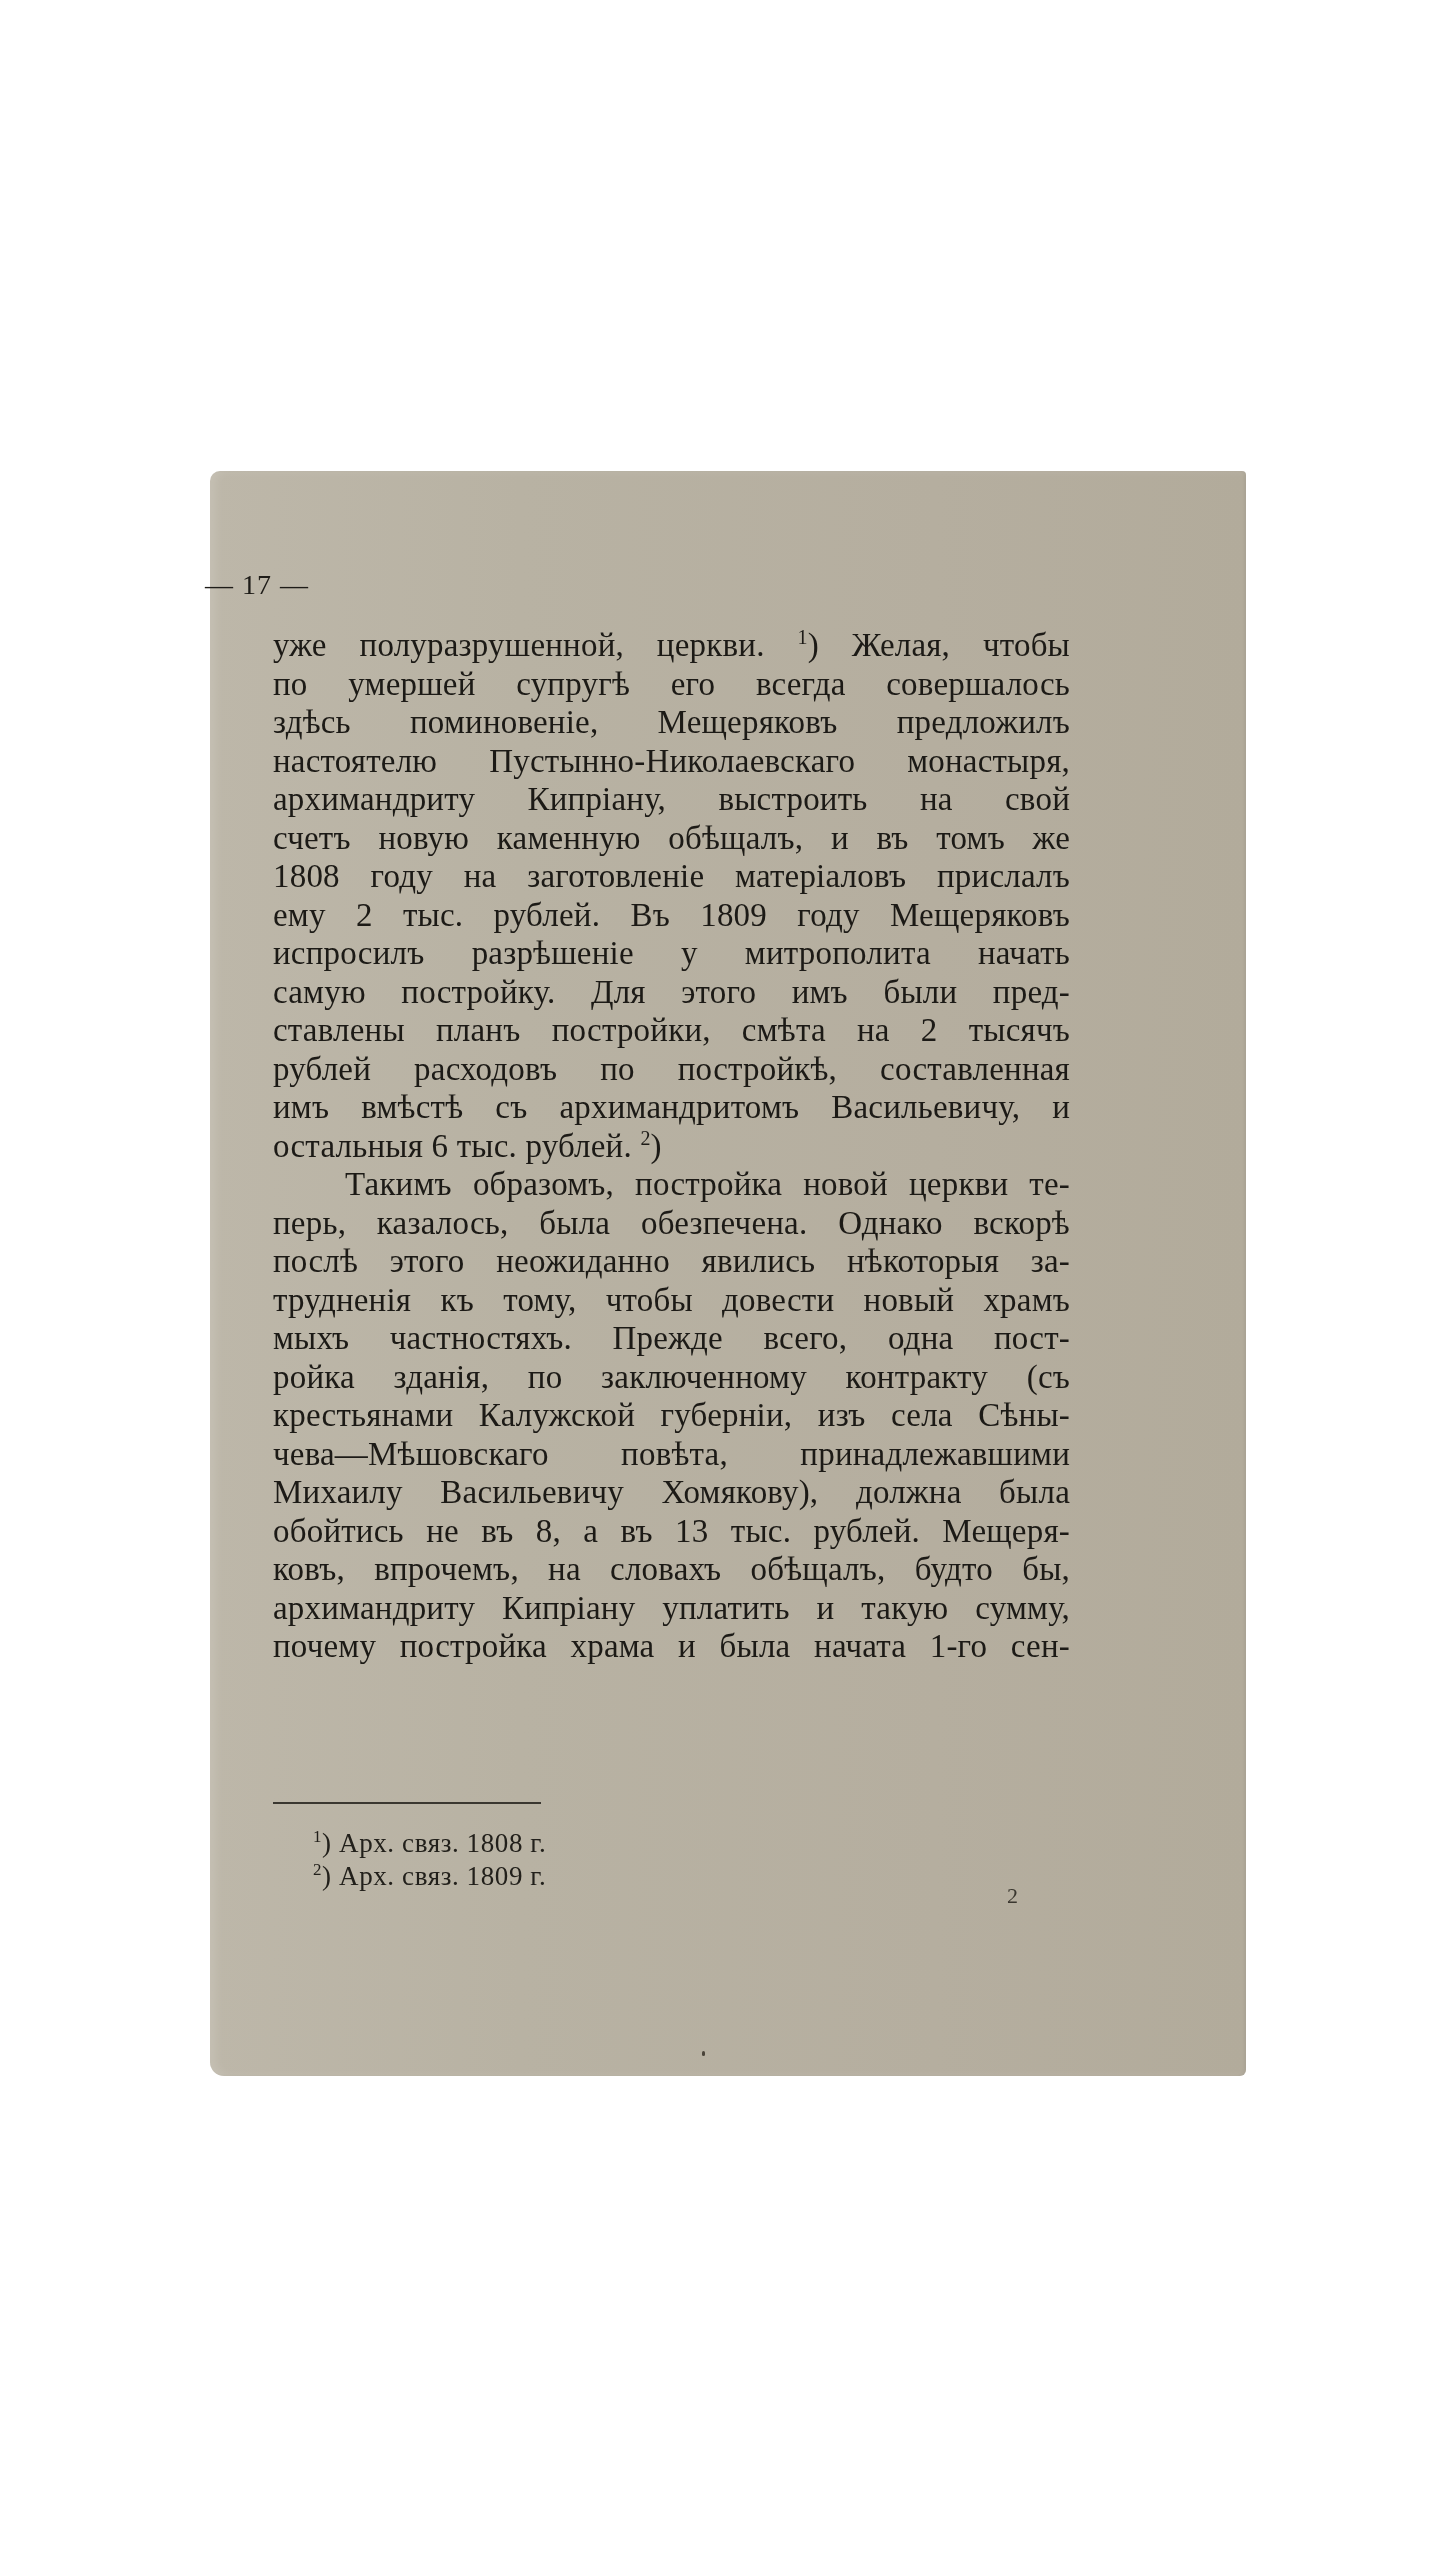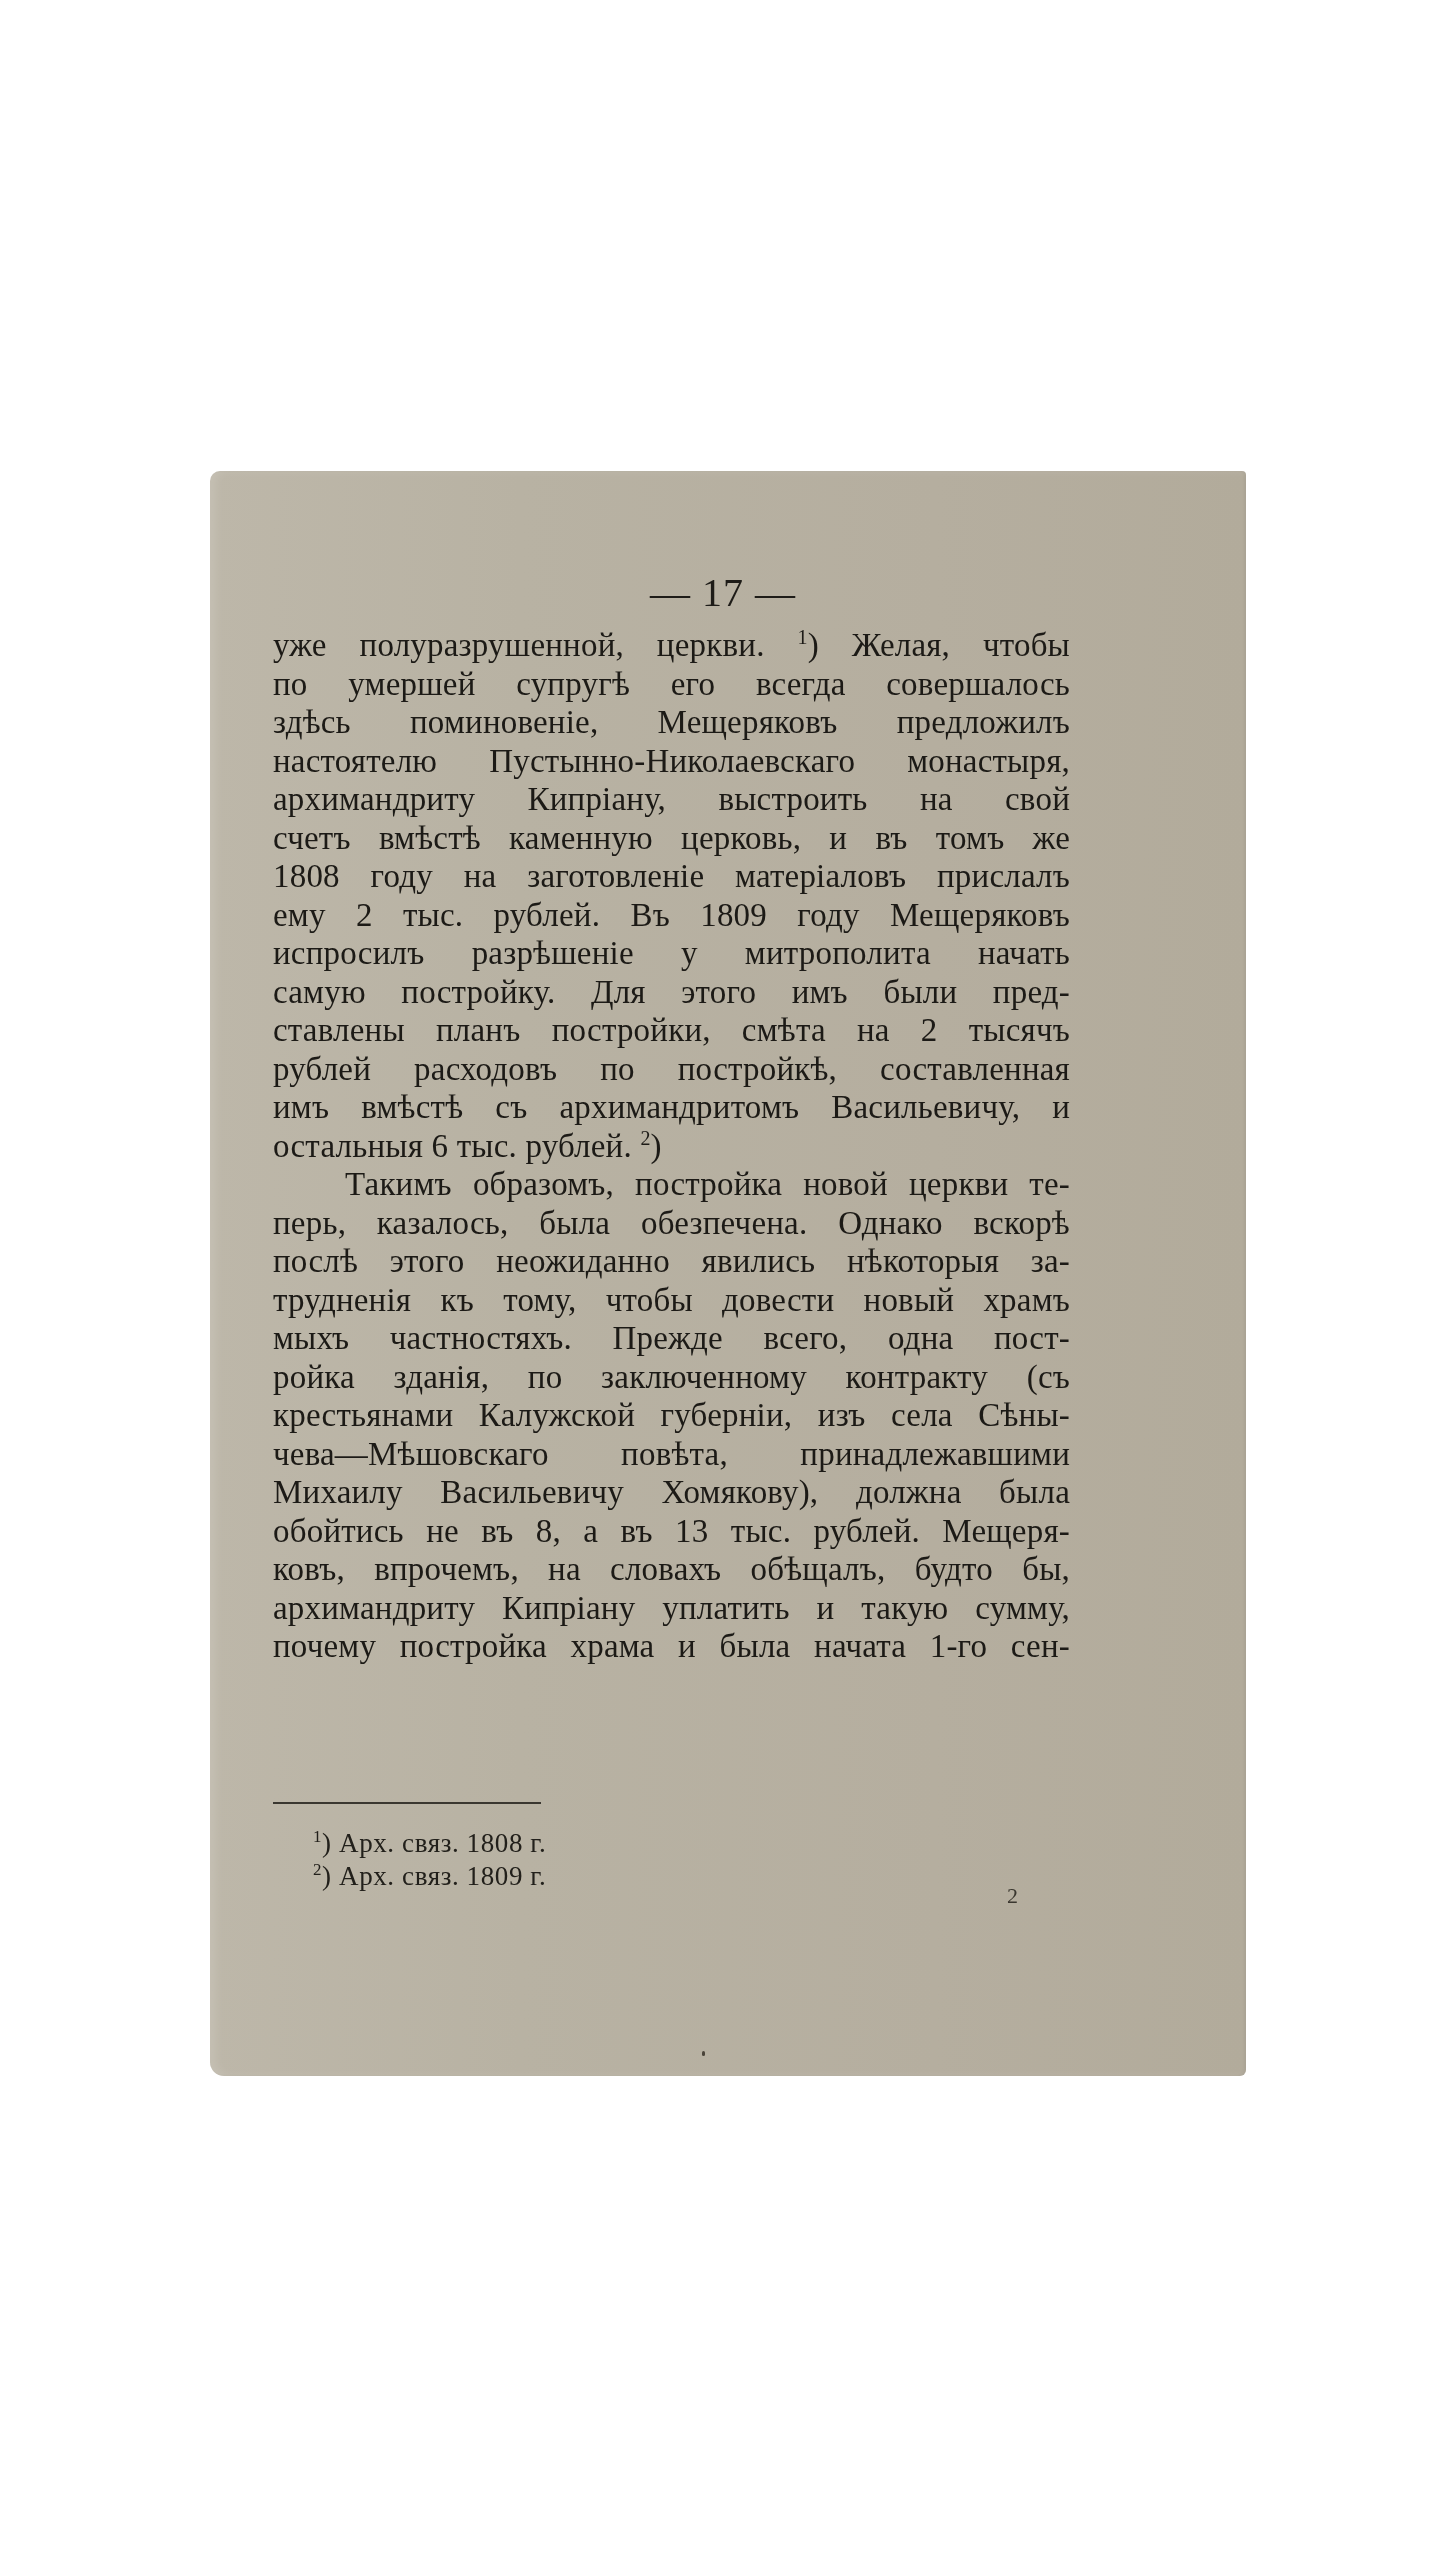--- a/index.html
+++ b/index.html
@@ -21,23 +21,23 @@
     height: 1605px;
     background: linear-gradient(90deg, #bdb7a9 0%, #b8b2a3 30%, #b5ae9f 70%, #b2ab9b 100%);
     border-radius: 10px 4px 6px 14px;
     box-shadow: inset 6px 0 8px rgba(255,255,255,0.12), inset -2px 0 3px rgba(0,0,0,0.05);
   }
   .running-head {
     position: absolute;
     left: 0;
     top: 98px;
     width: 100%;
-    text-align: center;
+    text-align: left;
     font-family: "Liberation Serif", "DejaVu Serif", serif;
-    font-size: 40px;
+    font-size: 28px;
     color: #1e1c18;
     letter-spacing: 1px;
     transform: translateX(-5px);
   }
   .body-text {
     position: absolute;
     left: 63px;
     top: 155px;
     width: 797px;
     font-family: "Liberation Serif", "DejaVu Serif", serif;
@@ -116,21 +116,21 @@
 <div class="page">
 
   <div class="running-head">— 17 —</div>
 
   <div class="body-text">
     <span class="line"><span>уже полуразрушенной, церкви.</span> <sup class="fn">1</sup><span>)</span><span> Желая, чтобы</span></span>
     <span class="line">по умершей супругѣ его всегда совершалось</span>
     <span class="line">здѣсь поминовеніе, Мещеряковъ предложилъ</span>
     <span class="line">настоятелю Пустынно-Николаевскаго монастыря,</span>
     <span class="line">архимандриту Кипріану, выстроить на свой</span>
-    <span class="line">счетъ вмѣстѣ каменную церковь, и въ томъ же</span>
+    <span class="line">счетъ новую каменную обѣщалъ, и въ томъ же</span>
     <span class="line">1808 году на заготовленіе матеріаловъ прислалъ</span>
     <span class="line">ему 2 тыс. рублей. Въ 1809 году Мещеряковъ</span>
     <span class="line">испросилъ разрѣшеніе у митрополита начать</span>
     <span class="line">самую постройку. Для этого имъ были пред-</span>
     <span class="line">ставлены планъ постройки, смѣта на 2 тысячъ</span>
     <span class="line">рублей расходовъ по постройкѣ, составленная</span>
     <span class="line">имъ вмѣстѣ съ архимандритомъ Васильевичу, и</span>
     <span class="line last"><span>остальныя 6 тыс. рублей.</span> <sup class="fn">2</sup><span>)</span></span>
     <span class="line indent">Такимъ образомъ, постройка новой церкви те-</span>
     <span class="line">перь, казалось, была обезпечена. Однако вскорѣ</span>

